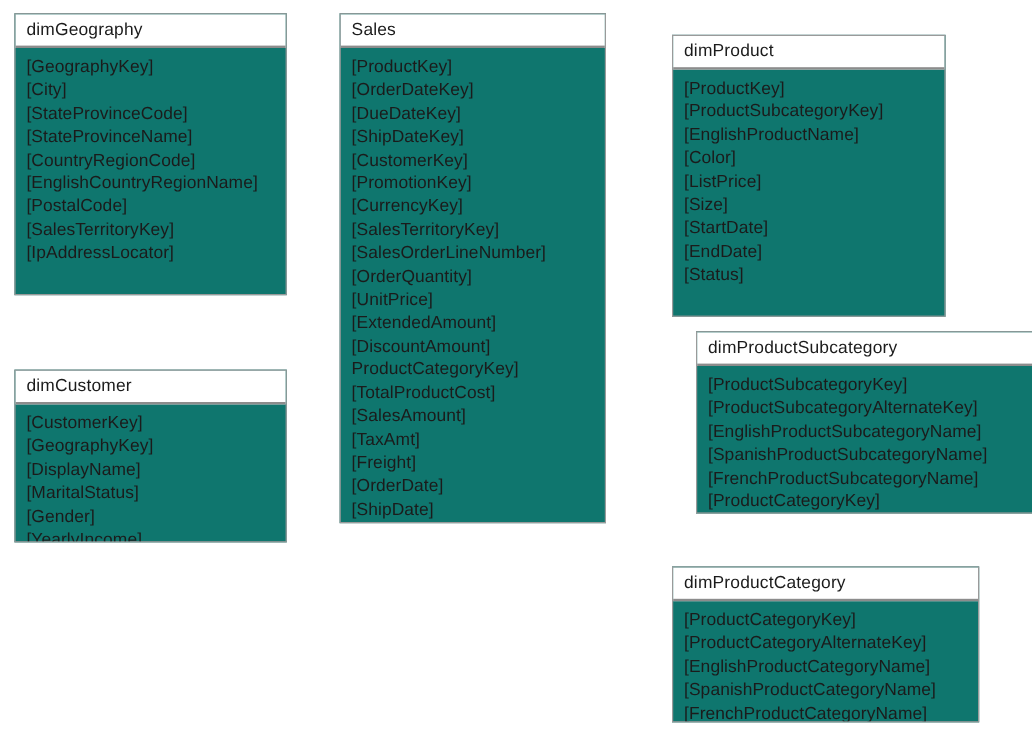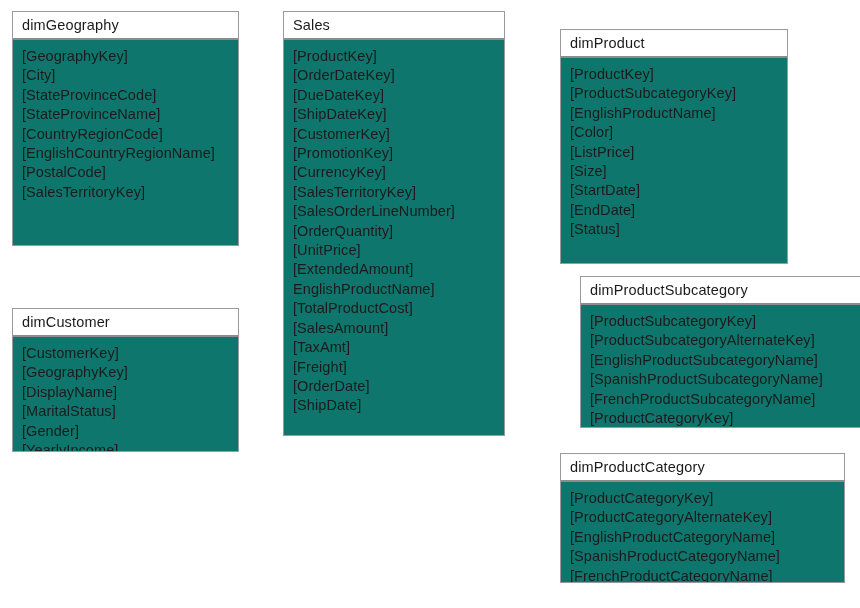--- a/index.html
+++ b/index.html
@@ -66,40 +66,41 @@
     white-space: nowrap;
     letter-spacing: 0.005em;
   }
 
   
   #ent-dimgeography         { left: 12px;  top: 11px;  width: 227px; height: 235px; }
   #ent-dimcustomer          { left: 12px;  top: 308px; width: 227px; height: 144px; }
   #ent-sales                { left: 283px; top: 11px;  width: 222px; height: 425px; }
   #ent-dimproduct           { left: 560px; top: 11px;  width: 228px; height: 235px; margin-top: 18px; }
   #ent-dimproductsubcategory{ left: 580px; top: 276px; width: 285px; height: 152px; }
-  #ent-dimproductcategory   { left: 560px; top: 453px; width: 285px; height: 130px; }
+  #ent-dimproductcategory   { left: 560px; top: 472px; width: 256px; height: 130px; }
 </style>
 </head>
 <body>
 
 <div class="canvas">
 
   <div class="entity" id="ent-dimgeography">
     <div class="entity-header">
       <span class="entity-title">dimGeography</span>
     </div>
     <div class="entity-fields">
       <div class="field">[GeographyKey]</div>
       <div class="field">[City]</div>
       <div class="field">[StateProvinceCode]</div>
       <div class="field">[StateProvinceName]</div>
       <div class="field">[CountryRegionCode]</div>
       <div class="field">[EnglishCountryRegionName]</div>
       <div class="field">[PostalCode]</div>
       <div class="field">[SalesTerritoryKey]</div>
+      <div class="field">[IpAddressLocator]</div>
     </div>
   </div>
 
   <div class="entity" id="ent-dimcustomer">
     <div class="entity-header">
       <span class="entity-title">dimCustomer</span>
     </div>
     <div class="entity-fields">
       <div class="field">[CustomerKey]</div>
       <div class="field">[GeographyKey]</div>
@@ -120,21 +121,22 @@
       <div class="field">[DueDateKey]</div>
       <div class="field">[ShipDateKey]</div>
       <div class="field">[CustomerKey]</div>
       <div class="field">[PromotionKey]</div>
       <div class="field">[CurrencyKey]</div>
       <div class="field">[SalesTerritoryKey]</div>
       <div class="field">[SalesOrderLineNumber]</div>
       <div class="field">[OrderQuantity]</div>
       <div class="field">[UnitPrice]</div>
       <div class="field">[ExtendedAmount]</div>
-      <div class="field">EnglishProductName]</div>
+      <div class="field">[DiscountAmount]</div>
+      <div class="field">ProductCategoryKey]</div>
       <div class="field">[TotalProductCost]</div>
       <div class="field">[SalesAmount]</div>
       <div class="field">[TaxAmt]</div>
       <div class="field">[Freight]</div>
       <div class="field">[OrderDate]</div>
       <div class="field">[ShipDate]</div>
     </div>
   </div>
 
   <div class="entity" id="ent-dimproduct">

